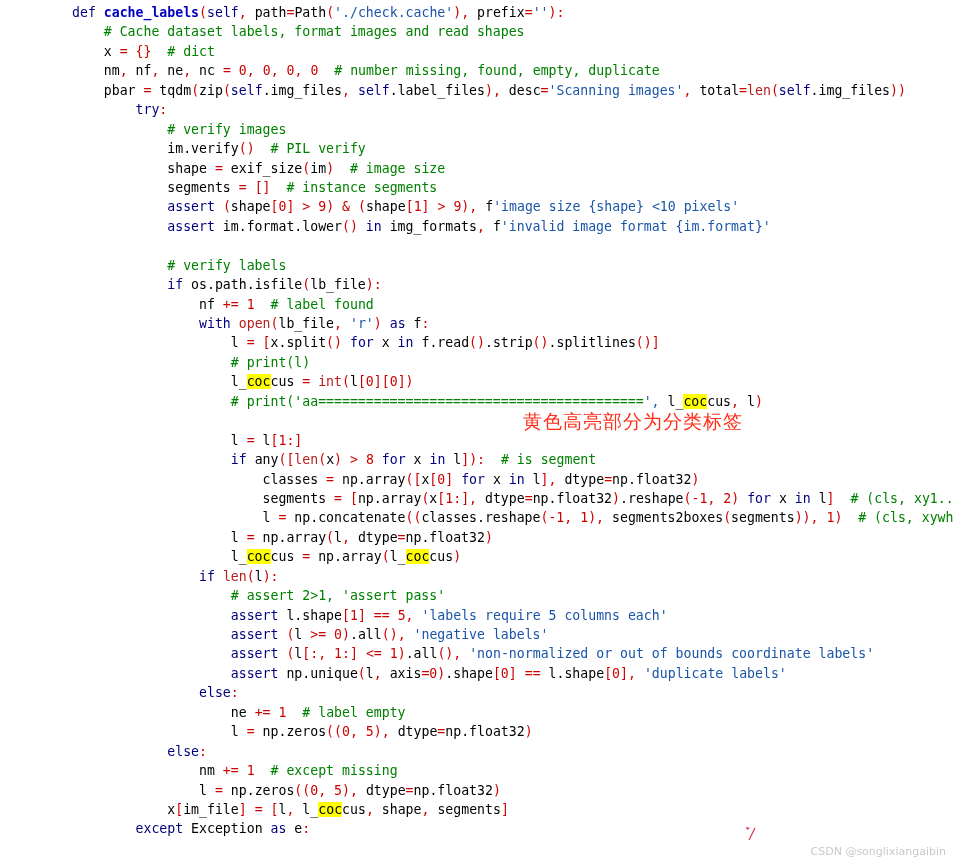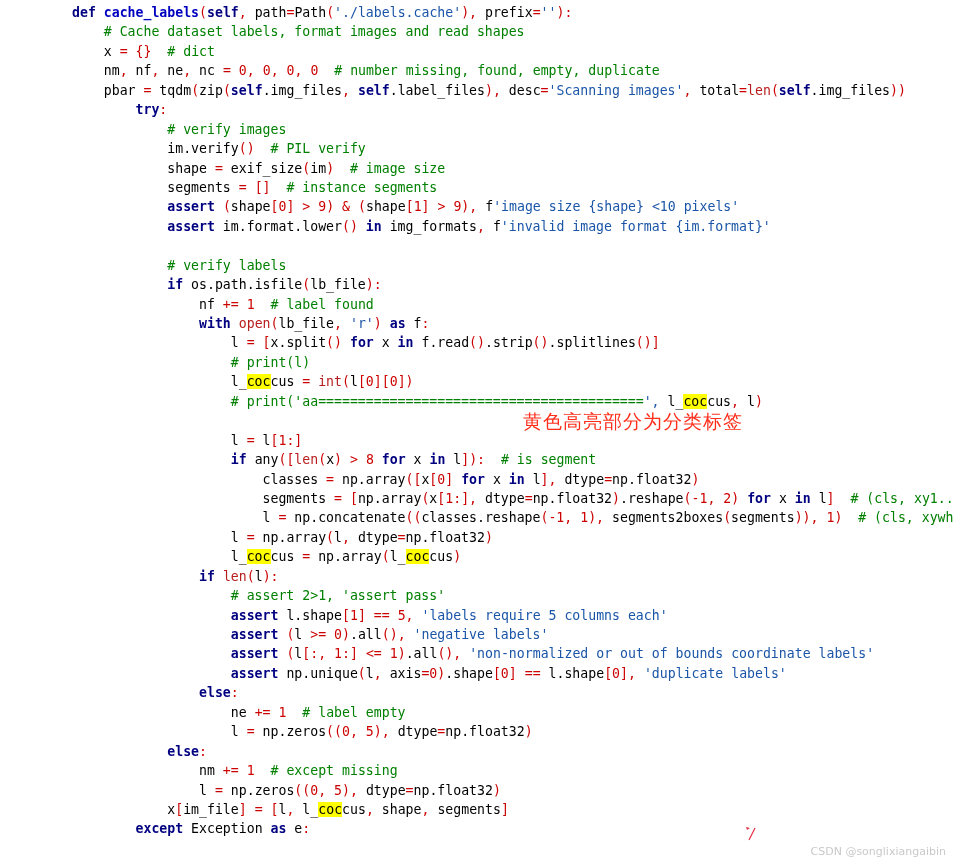--- a/index.html
+++ b/index.html
@@ -24,21 +24,21 @@
   .code-line {
     height: 19.45px;
     line-height: 19.45px;
     font-size: 13.2px;
     white-space: pre;
     padding-left: 72px;
     color: #000000;
     letter-spacing: 0px;
   }
   
-  .kw   { color: #000080; font-weight: bold; }          
+  .kw   { color: #000080; font-weight: normal; }          
   .bi   { color: #b91c1c; font-weight: normal; }          
   .fn   { color: #0055aa; }                             
   .cm   { color: #008000; }                             
   .st   { color: #1a55a8; }                             
   .pn   { color: #cc0000; }                             
   .nm   { color: #cc0000; }
   .hl   { background: #ffff00; }                        
   .def-name { color: #0000c0; font-weight: bold; }
 
   #annotation {
@@ -67,21 +67,21 @@
     top: 826px;
     width: 16px;
     height: 18px;
   }
 </style>
 </head>
 <body>
 
 <div id="code-block">
 
-  <div class="code-line"><span class="kw">def</span> <span class="def-name">cache_labels</span><span class="pn">(</span><span class="kw">self</span><span class="pn">,</span> path<span class="pn">=</span>Path<span class="pn">(</span><span class="st">'./labels.cache'</span><span class="pn">),</span> prefix<span class="pn">=</span><span class="st">''</span><span class="pn">):</span></div>
+  <div class="code-line"><span class="kw">def</span> <span class="def-name">cache_labels</span><span class="pn">(</span><span class="kw">self</span><span class="pn">,</span> path<span class="pn">=</span>Path<span class="pn">(</span><span class="st">'./check.cache'</span><span class="pn">),</span> prefix<span class="pn">=</span><span class="st">''</span><span class="pn">):</span></div>
 
   <div class="code-line">    <span class="cm"># Cache dataset labels, format images and read shapes</span></div>
 
   <div class="code-line">    x <span class="pn">=</span> <span class="pn">{}</span>  <span class="cm"># dict</span></div>
 
   <div class="code-line">    nm<span class="pn">,</span> nf<span class="pn">,</span> ne<span class="pn">,</span> nc <span class="pn">=</span> <span class="nm">0</span><span class="pn">,</span> <span class="nm">0</span><span class="pn">,</span> <span class="nm">0</span><span class="pn">,</span> <span class="nm">0</span>  <span class="cm"># number missing, found, empty, duplicate</span></div>
 
   <div class="code-line">    pbar <span class="pn">=</span> tqdm<span class="pn">(</span>zip<span class="pn">(</span><span class="kw">self</span>.img_files<span class="pn">,</span> <span class="kw">self</span>.label_files<span class="pn">),</span> desc<span class="pn">=</span><span class="st">'Scanning images'</span><span class="pn">,</span> total<span class="pn">=</span><span class="bi">len</span><span class="pn">(</span><span class="kw">self</span>.img_files<span class="pn">))</span></div>
 
 

